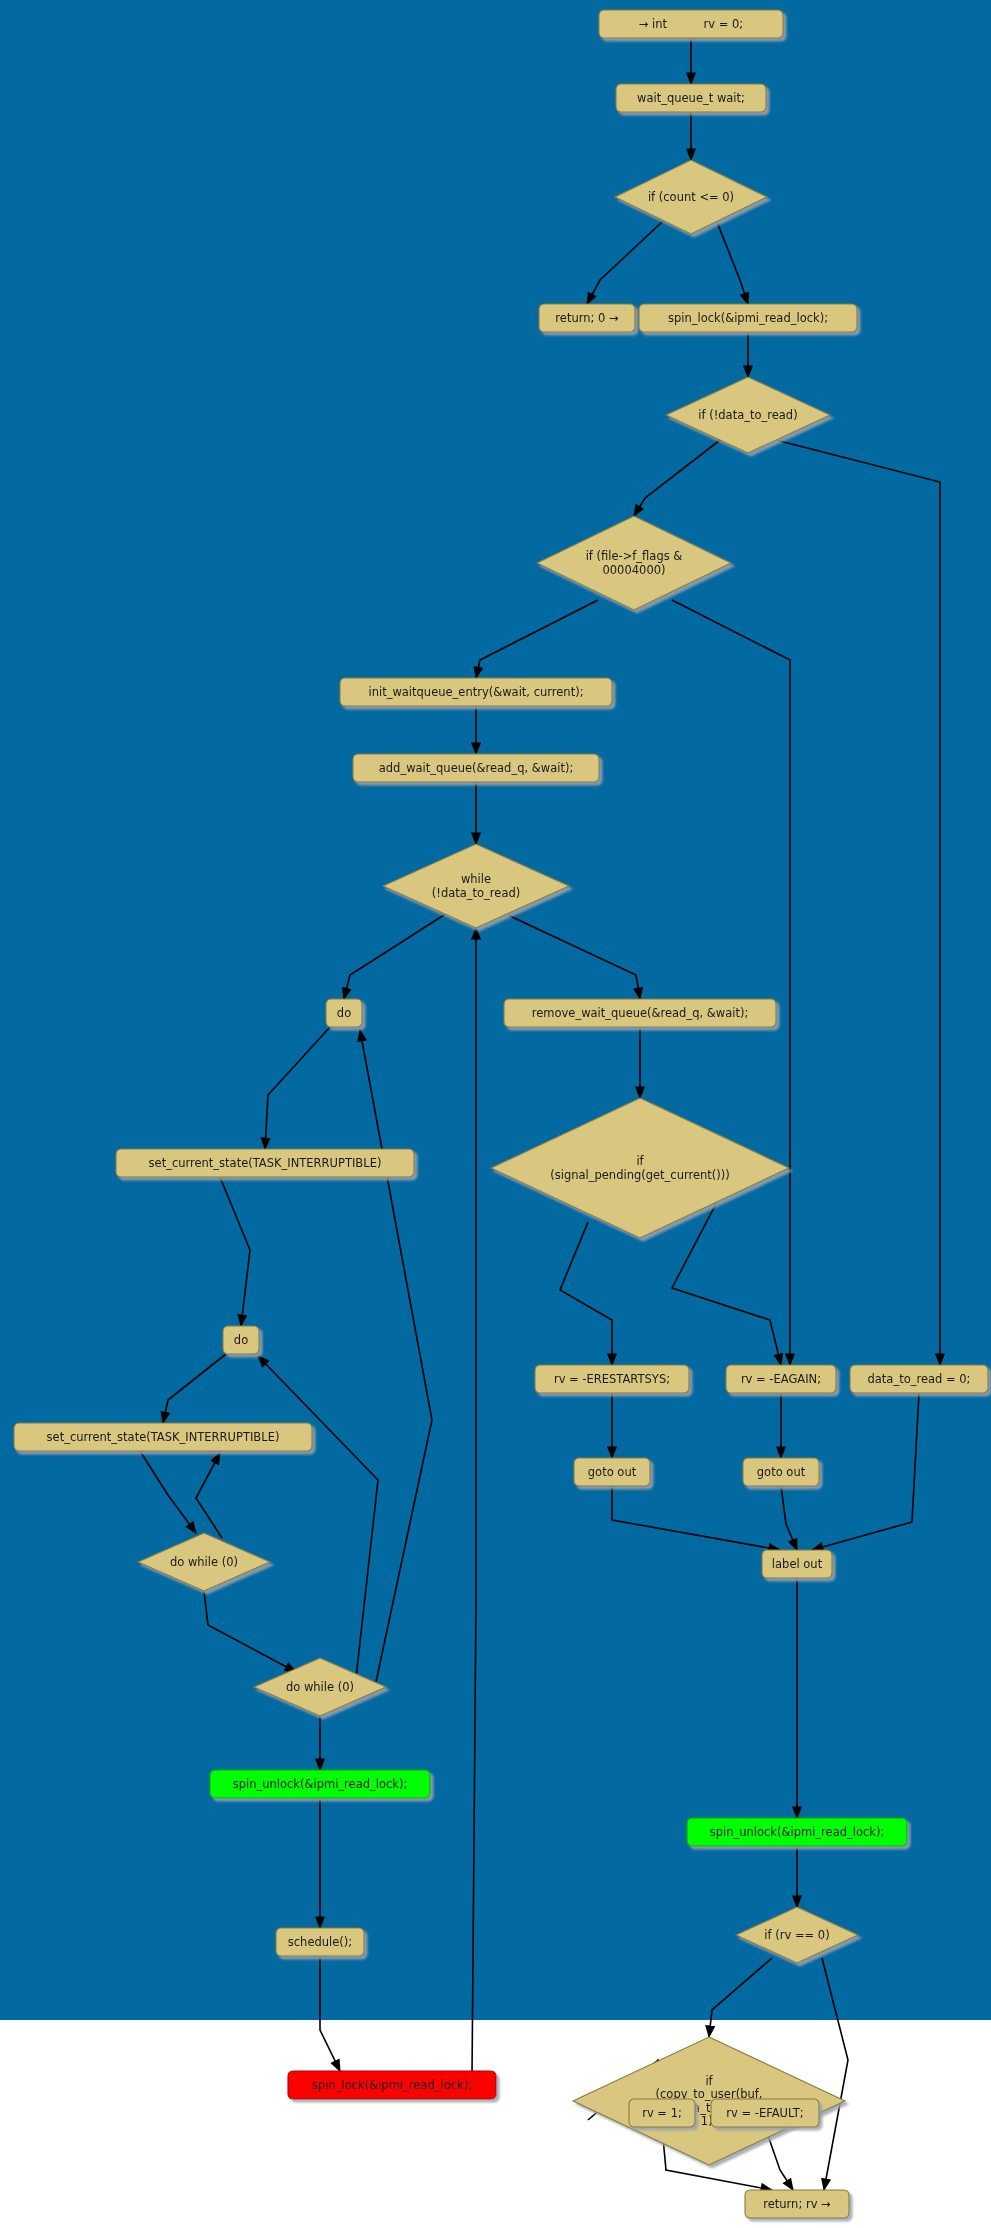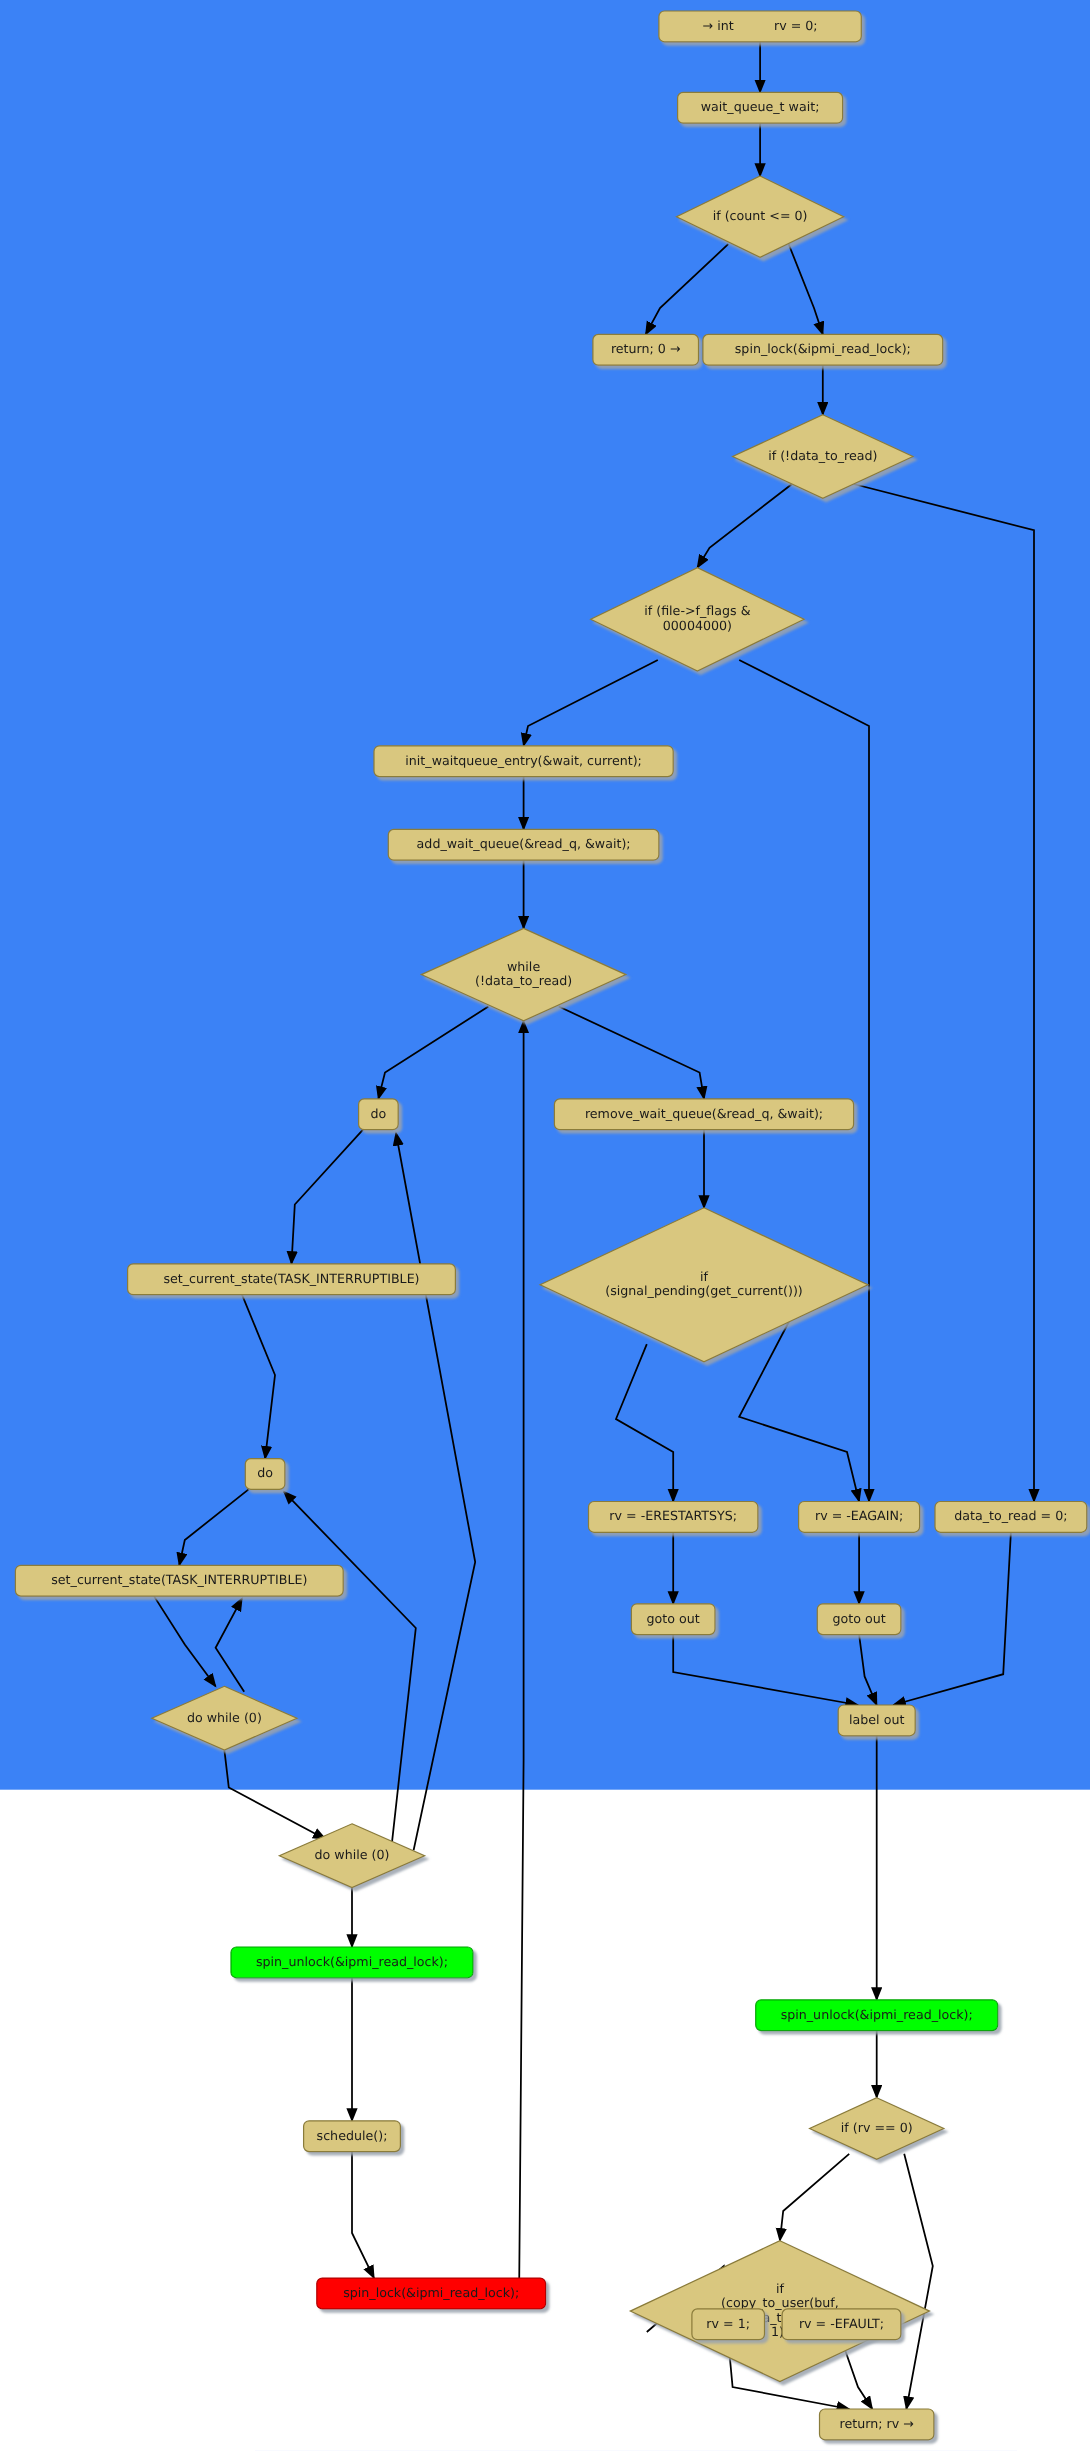--- a/index.html
+++ b/index.html
@@ -9,22 +9,22 @@
   }
   body {
     width: 991px;
     height: 2228px;
     font-family: "DejaVu Sans", sans-serif;
     overflow: hidden;
   }
   #flow-root {
     position: relative;
     width: 991px;
-    height: 1627px;
-    background: #3b82f6;
+    height: 2020px;
+    background: #0369a1;
     text-decoration: underline;
   }
   svg#flow-svg {
     position: absolute;
     top: 0;
     left: 0;
     width: 991px;
     height: 2228px;
     display: block;
   }

